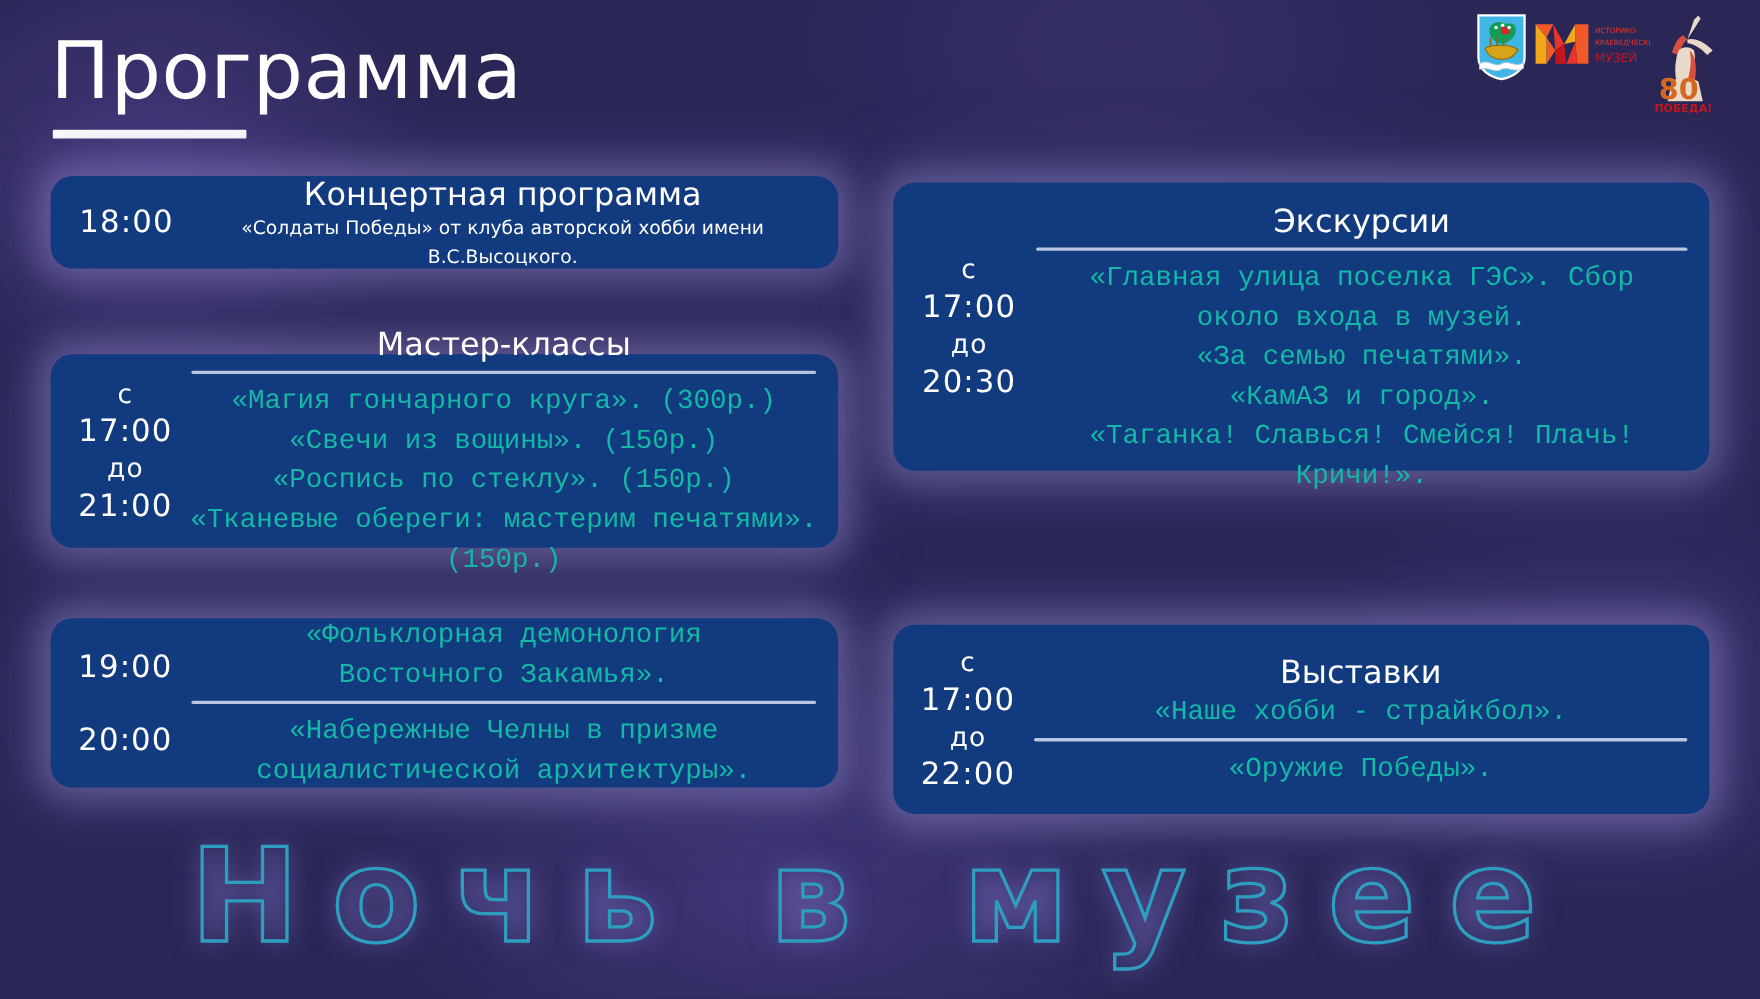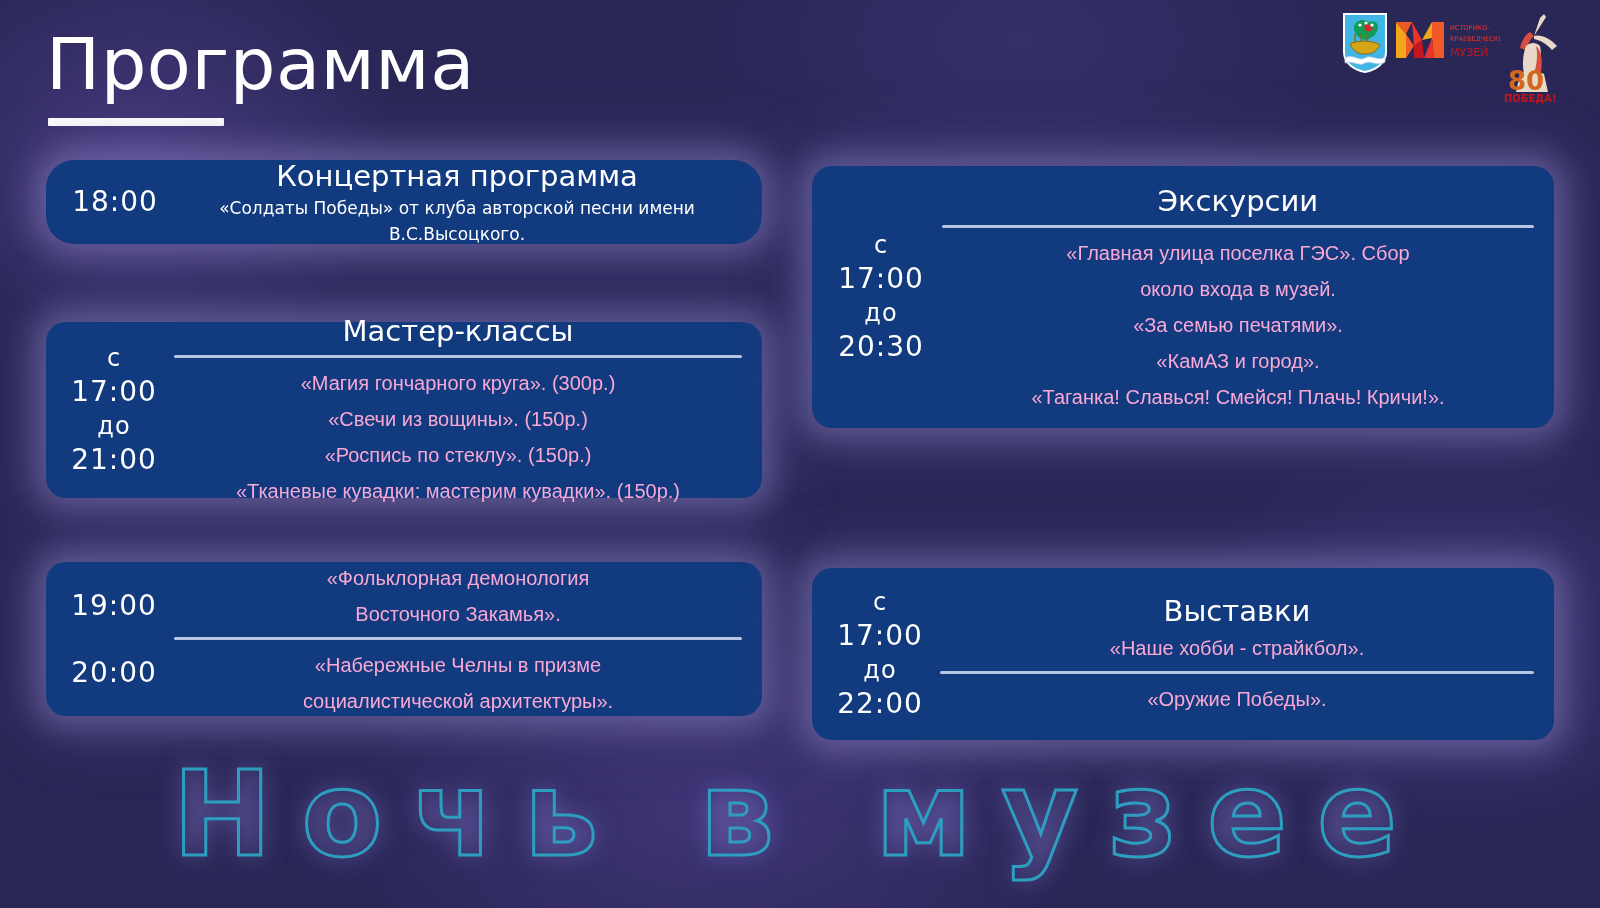--- a/index.html
+++ b/index.html
@@ -56,36 +56,36 @@
     letter-spacing:1px;
   }
   .time-col .t-big { font-size:28px; line-height:36px; }
   .time-col .t-word { font-size:24px; line-height:32px; }
   .body-col { flex:1 1 auto; text-align:center; }
   .c-title {
     font-size:29px; line-height:38px; color:#ffffff;
     font-family:"DejaVu Sans", sans-serif;
   }
   .c-line {
-    font-size:20px; line-height:36px; color:#f9a8d4;
-    font-family:Liberation Sans, sans-serif;
+    font-size:25px; line-height:36px; color:#14b8a6;
+    font-family:Liberation Mono, monospace;
   }
   .c-small {
     font-size:17px; line-height:26px; color:#ffffff;
     font-family:"DejaVu Sans", sans-serif;
   }
   .divider {
     height:3px;
     background:#b9c6e2;
     margin:5px 6px 7px 6px;
     border-radius:2px;
   }
 
   
-  #card-concert { left:46px; top:160px; width:716px; height:84px;border-radius:28px; }
+  #card-concert { left:46px; top:160px; width:716px; height:84px; }
   #card-concert .time-col { width:110px; }
   #card-master  { left:46px; top:322px; width:716px; height:176px; }
   #card-master .time-col { width:108px; }
   #card-lecture { left:46px; top:562px; width:716px; height:154px; }
   #card-lecture .time-col { width:108px; }
   #card-excursion { left:812px; top:166px; width:742px; height:262px; }
   #card-excursion .time-col { width:110px; }
   #card-exhibit { left:812px; top:568px; width:742px; height:172px; }
   #card-exhibit .time-col { width:108px; }
 
@@ -164,38 +164,38 @@
     </svg>
   </span>
 </div>
 
 <div class="card" id="card-concert">
   <div class="time-col">
     <div class="t-big">18:00</div>
   </div>
   <div class="body-col">
     <div class="c-title">Концертная программа</div>
-    <div class="c-small">«Солдаты Победы» от клуба авторской песни имени В.С.Высоцкого.</div>
+    <div class="c-small">«Солдаты Победы» от клуба авторской хобби имени В.С.Высоцкого.</div>
   </div>
 </div>
 
 <div class="card" id="card-master">
   <div class="time-col">
     <div class="t-word">с</div>
     <div class="t-big">17:00</div>
     <div class="t-word">до</div>
     <div class="t-big">21:00</div>
   </div>
   <div class="body-col">
     <div class="c-title">Мастер-классы</div>
     <div class="divider"></div>
     <div class="c-line">«Магия гончарного круга». (300р.)</div>
     <div class="c-line">«Свечи из вощины». (150р.)</div>
     <div class="c-line">«Роспись по стеклу». (150р.)</div>
-    <div class="c-line">«Тканевые кувадки: мастерим кувадки». (150р.)</div>
+    <div class="c-line">«Тканевые обереги: мастерим печатями». (150р.)</div>
   </div>
 </div>
 
 <div class="card" id="card-lecture">
   <div class="time-col" style="display:flex;flex-direction:column;justify-content:space-around;height:100%;">
     <div class="t-big">19:00</div>
     <div class="t-big">20:00</div>
   </div>
   <div class="body-col">
     <div class="c-line">«Фольклорная демонология</div>

